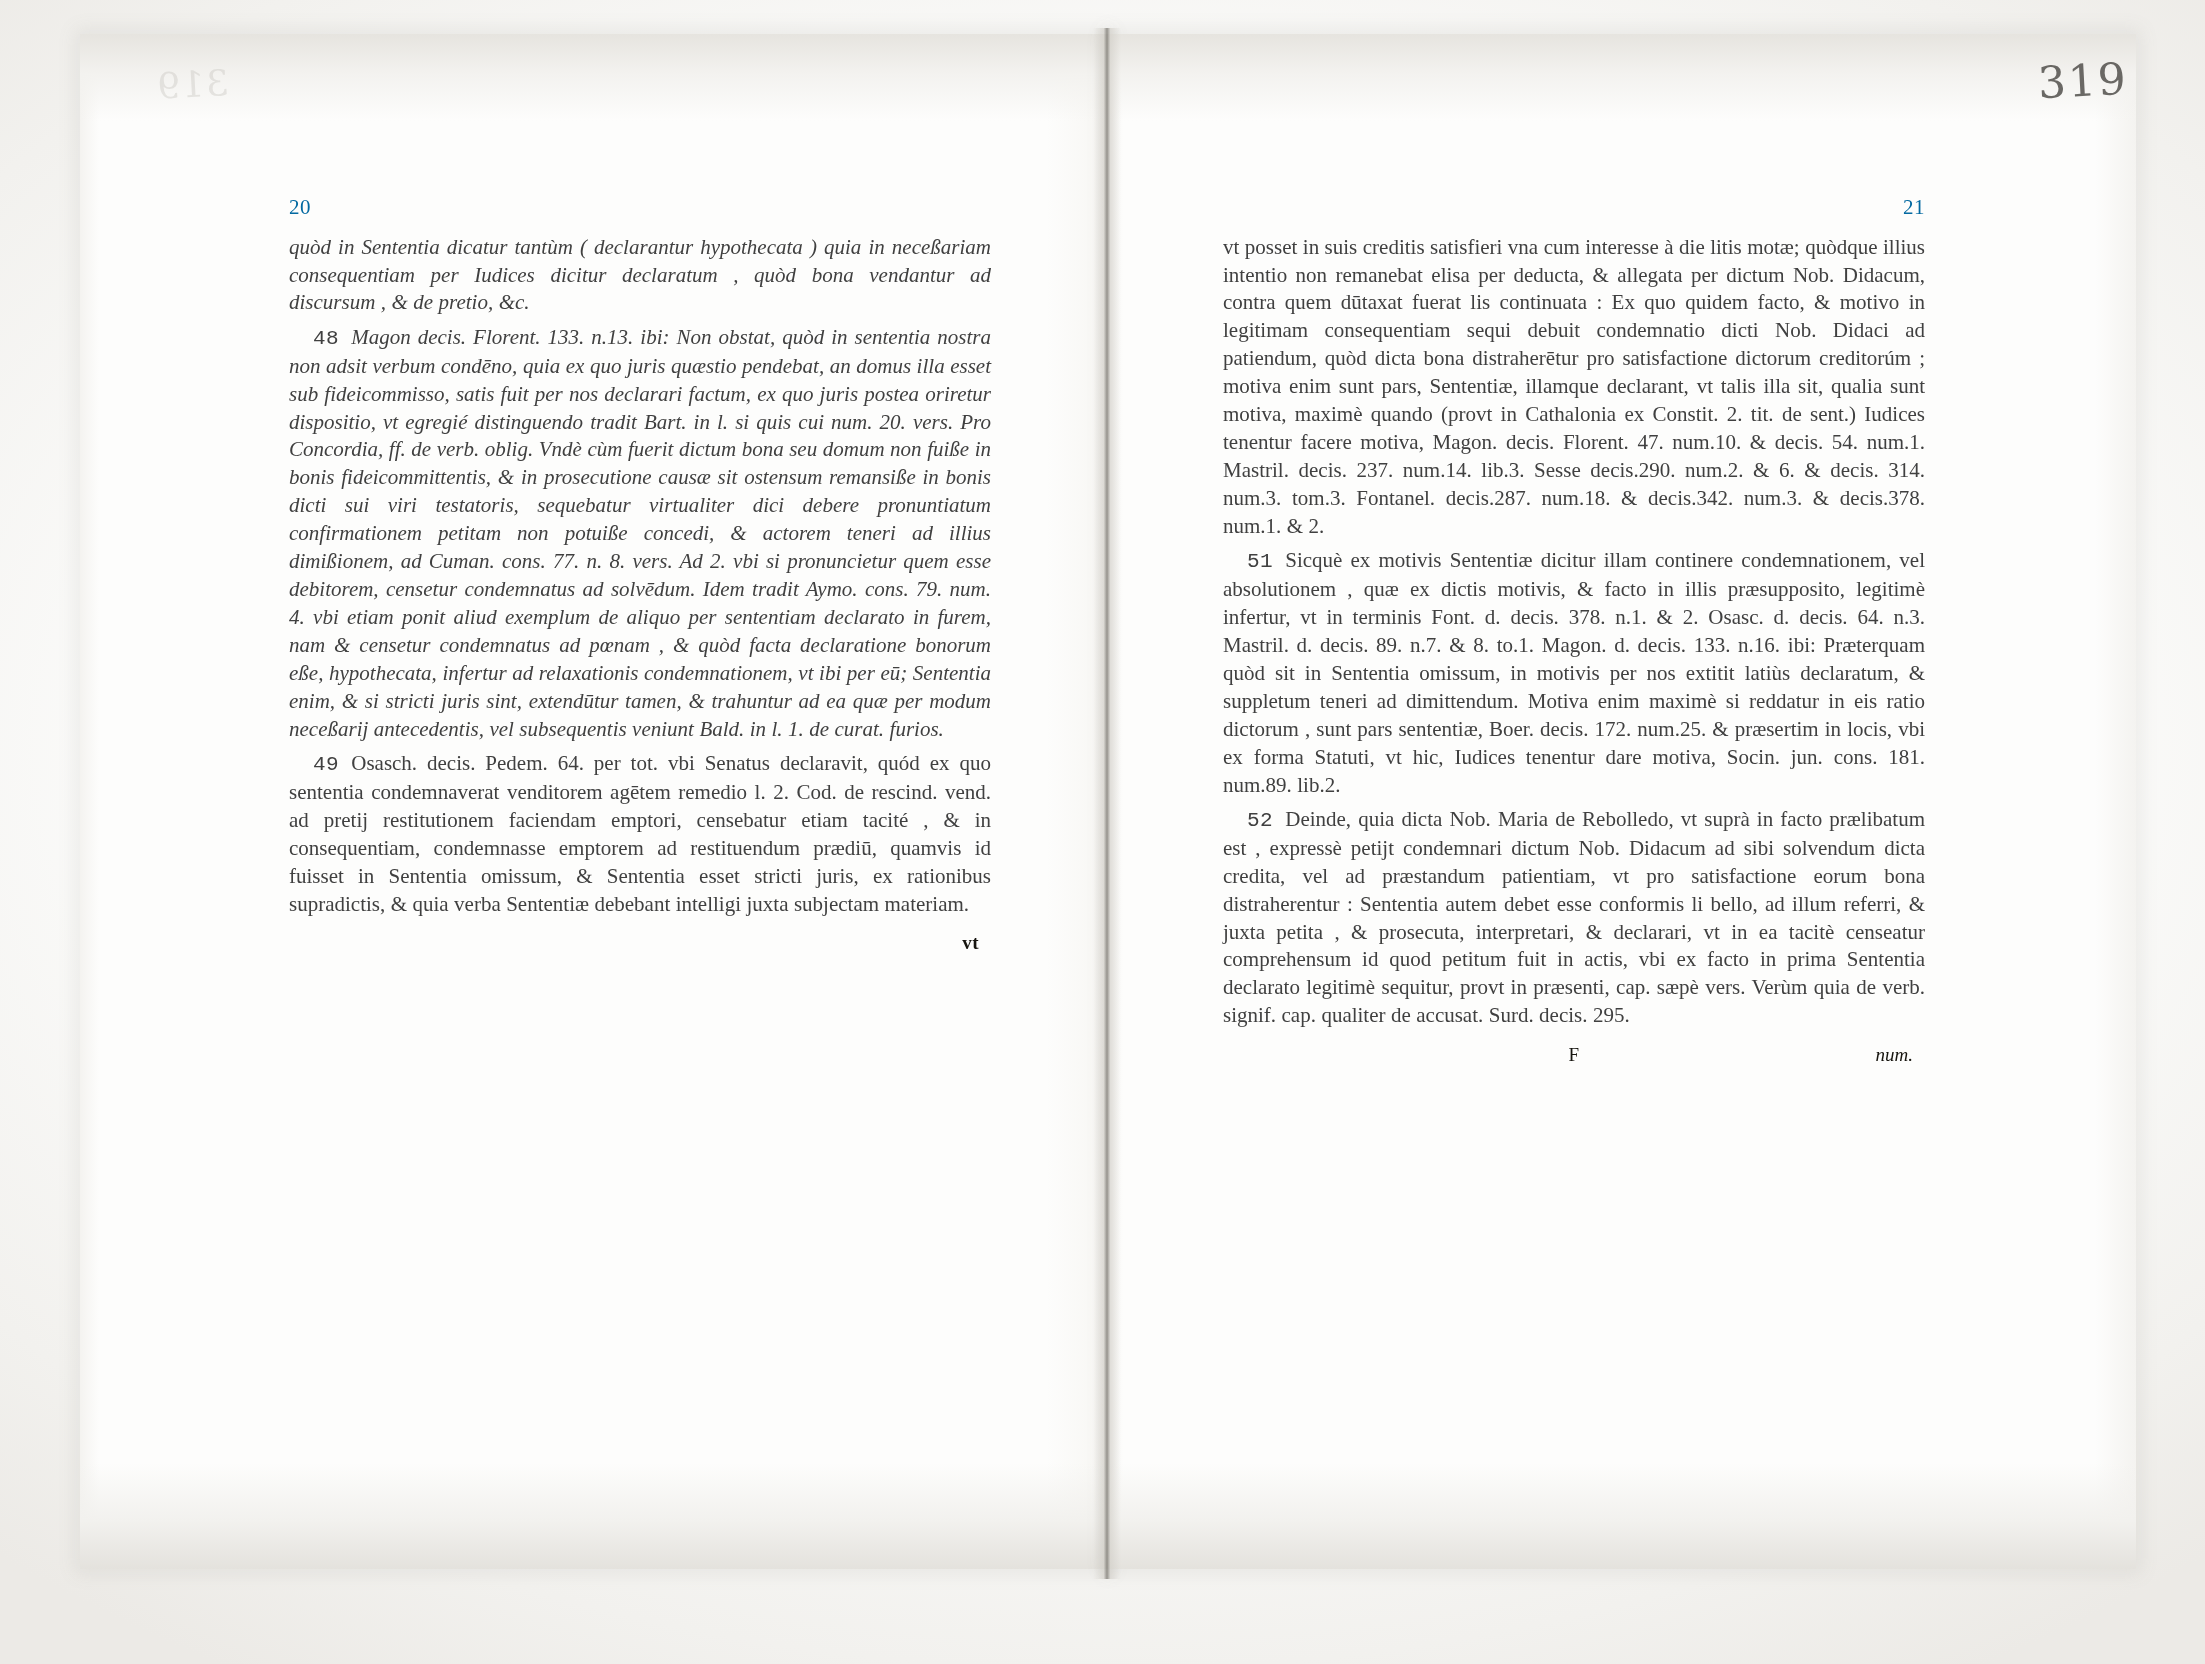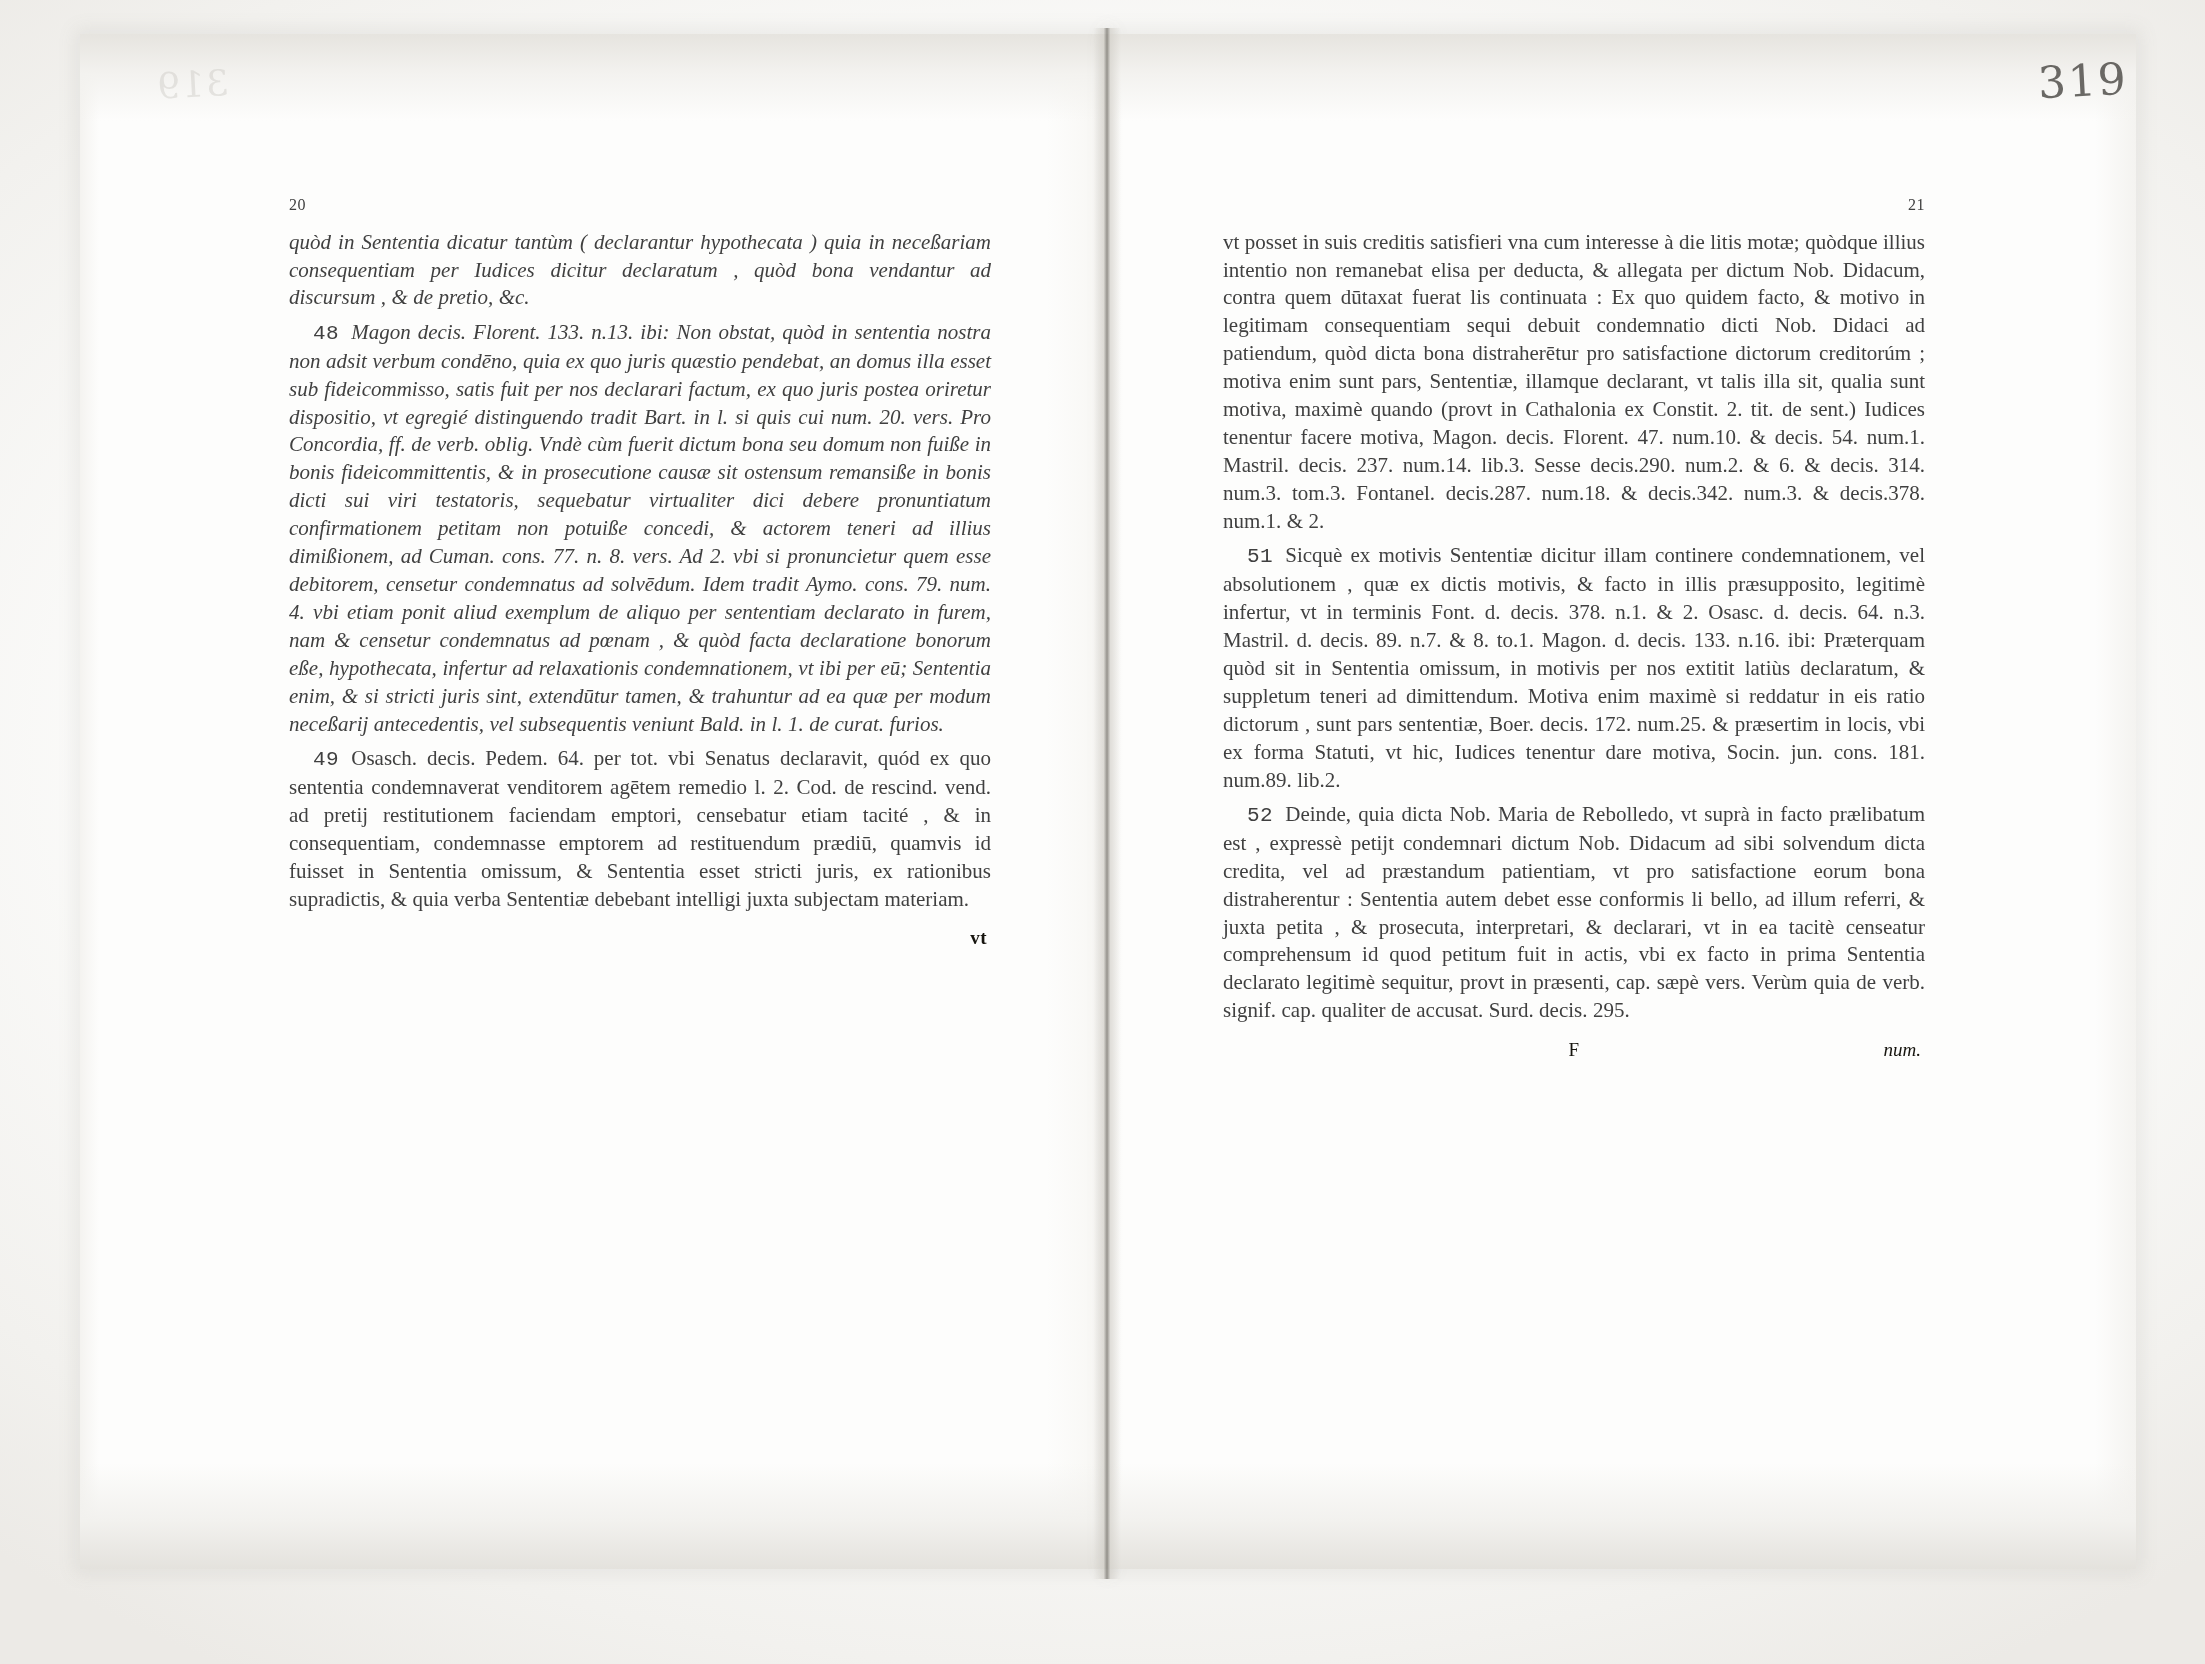--- a/index.html
+++ b/index.html
@@ -69,25 +69,25 @@
 
   
   .page {
     position: absolute;
     color: #17150f;
   }
   .page-left  { left: 289px;  top: 197px; width: 702px; }
   .page-right { left: 1223px; top: 197px; width: 702px; }
 
   .folio {
-    font-size: 16px;
+    font-size: 21px;
     letter-spacing: 0.5px;
     line-height: 1;
     margin-bottom: 15.6px;
-    color: #404040;
+    color: #0369a1;
   }
   .folio-left  { text-align: left; }
   .folio-right { text-align: right; }
 
   
   .para {
     font-size: 21px;
     line-height: 1.33;
     text-align: justify;
     text-justify: inter-word;
@@ -119,21 +119,21 @@
   }
   .signature {
     position: absolute;
     left: 50%;
     transform: translateX(-50%);
     font-style: normal;
     letter-spacing: 0.5px;
   }
   .catchword {
     position: absolute;
-    right: 4px;
+    right: 12px;
     font-style: italic;
   }
   .catchword.rmn { font-style: normal; font-weight: 600; letter-spacing: 0.5px; }
 
   
   .pencil {
     position: absolute;
     right: 78px; top: 55px;
     font-family: "DejaVu Serif", serif;
     font-size: 44px;

